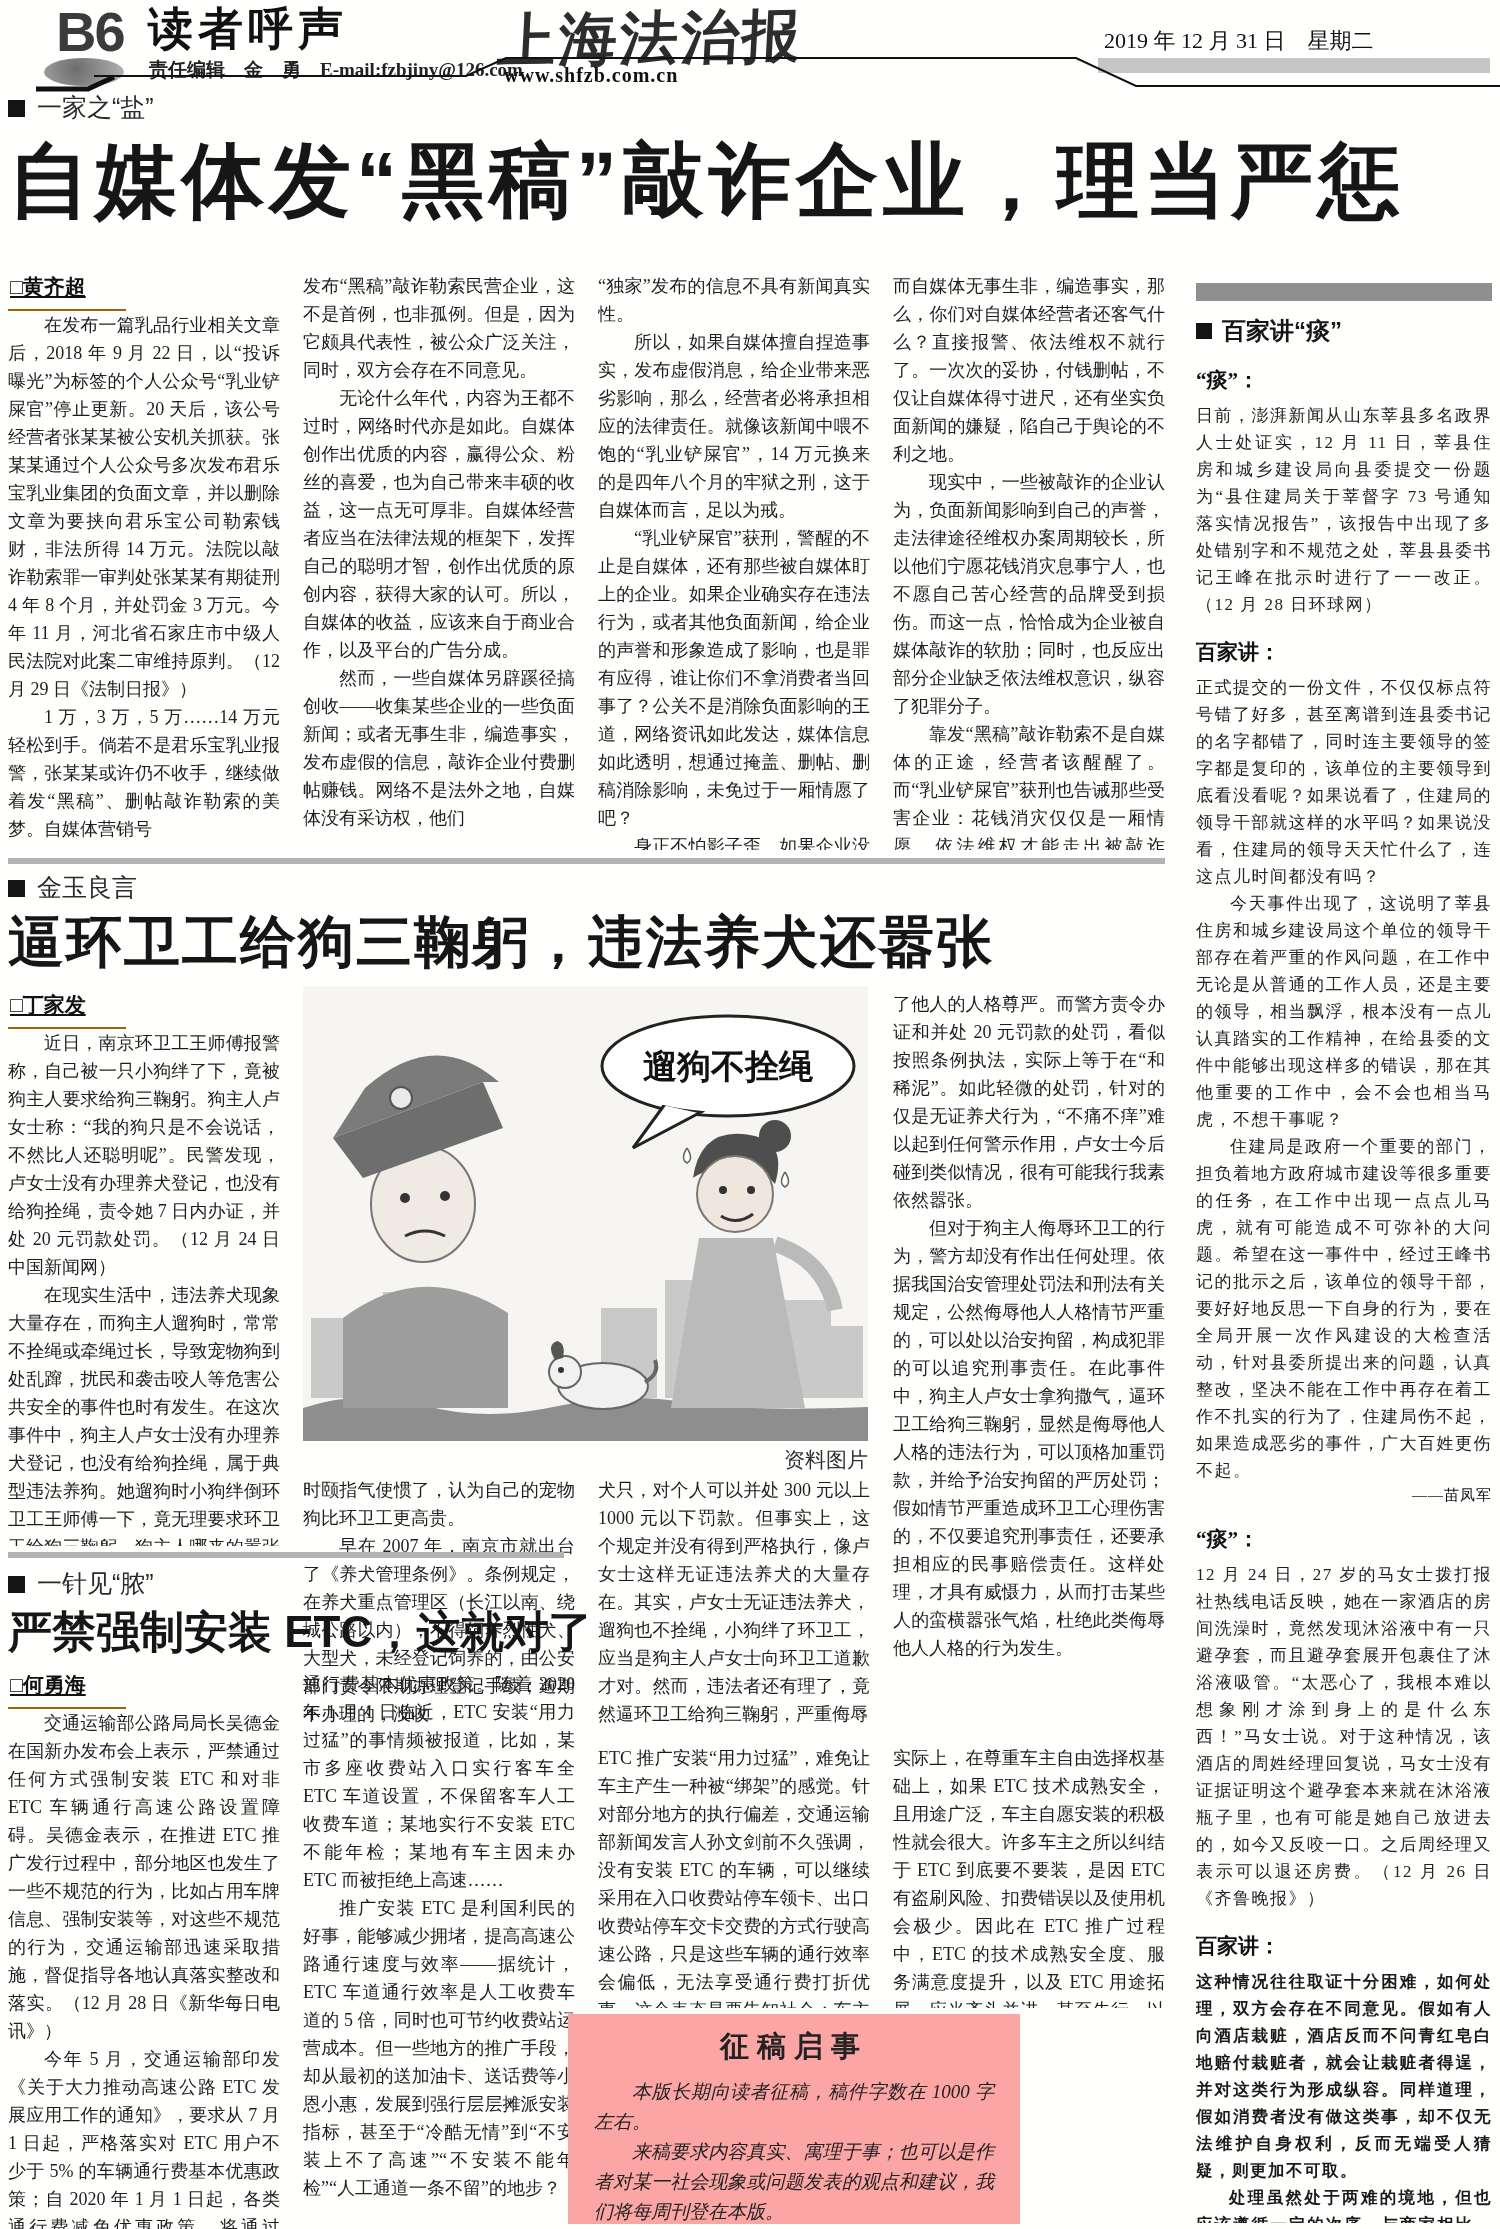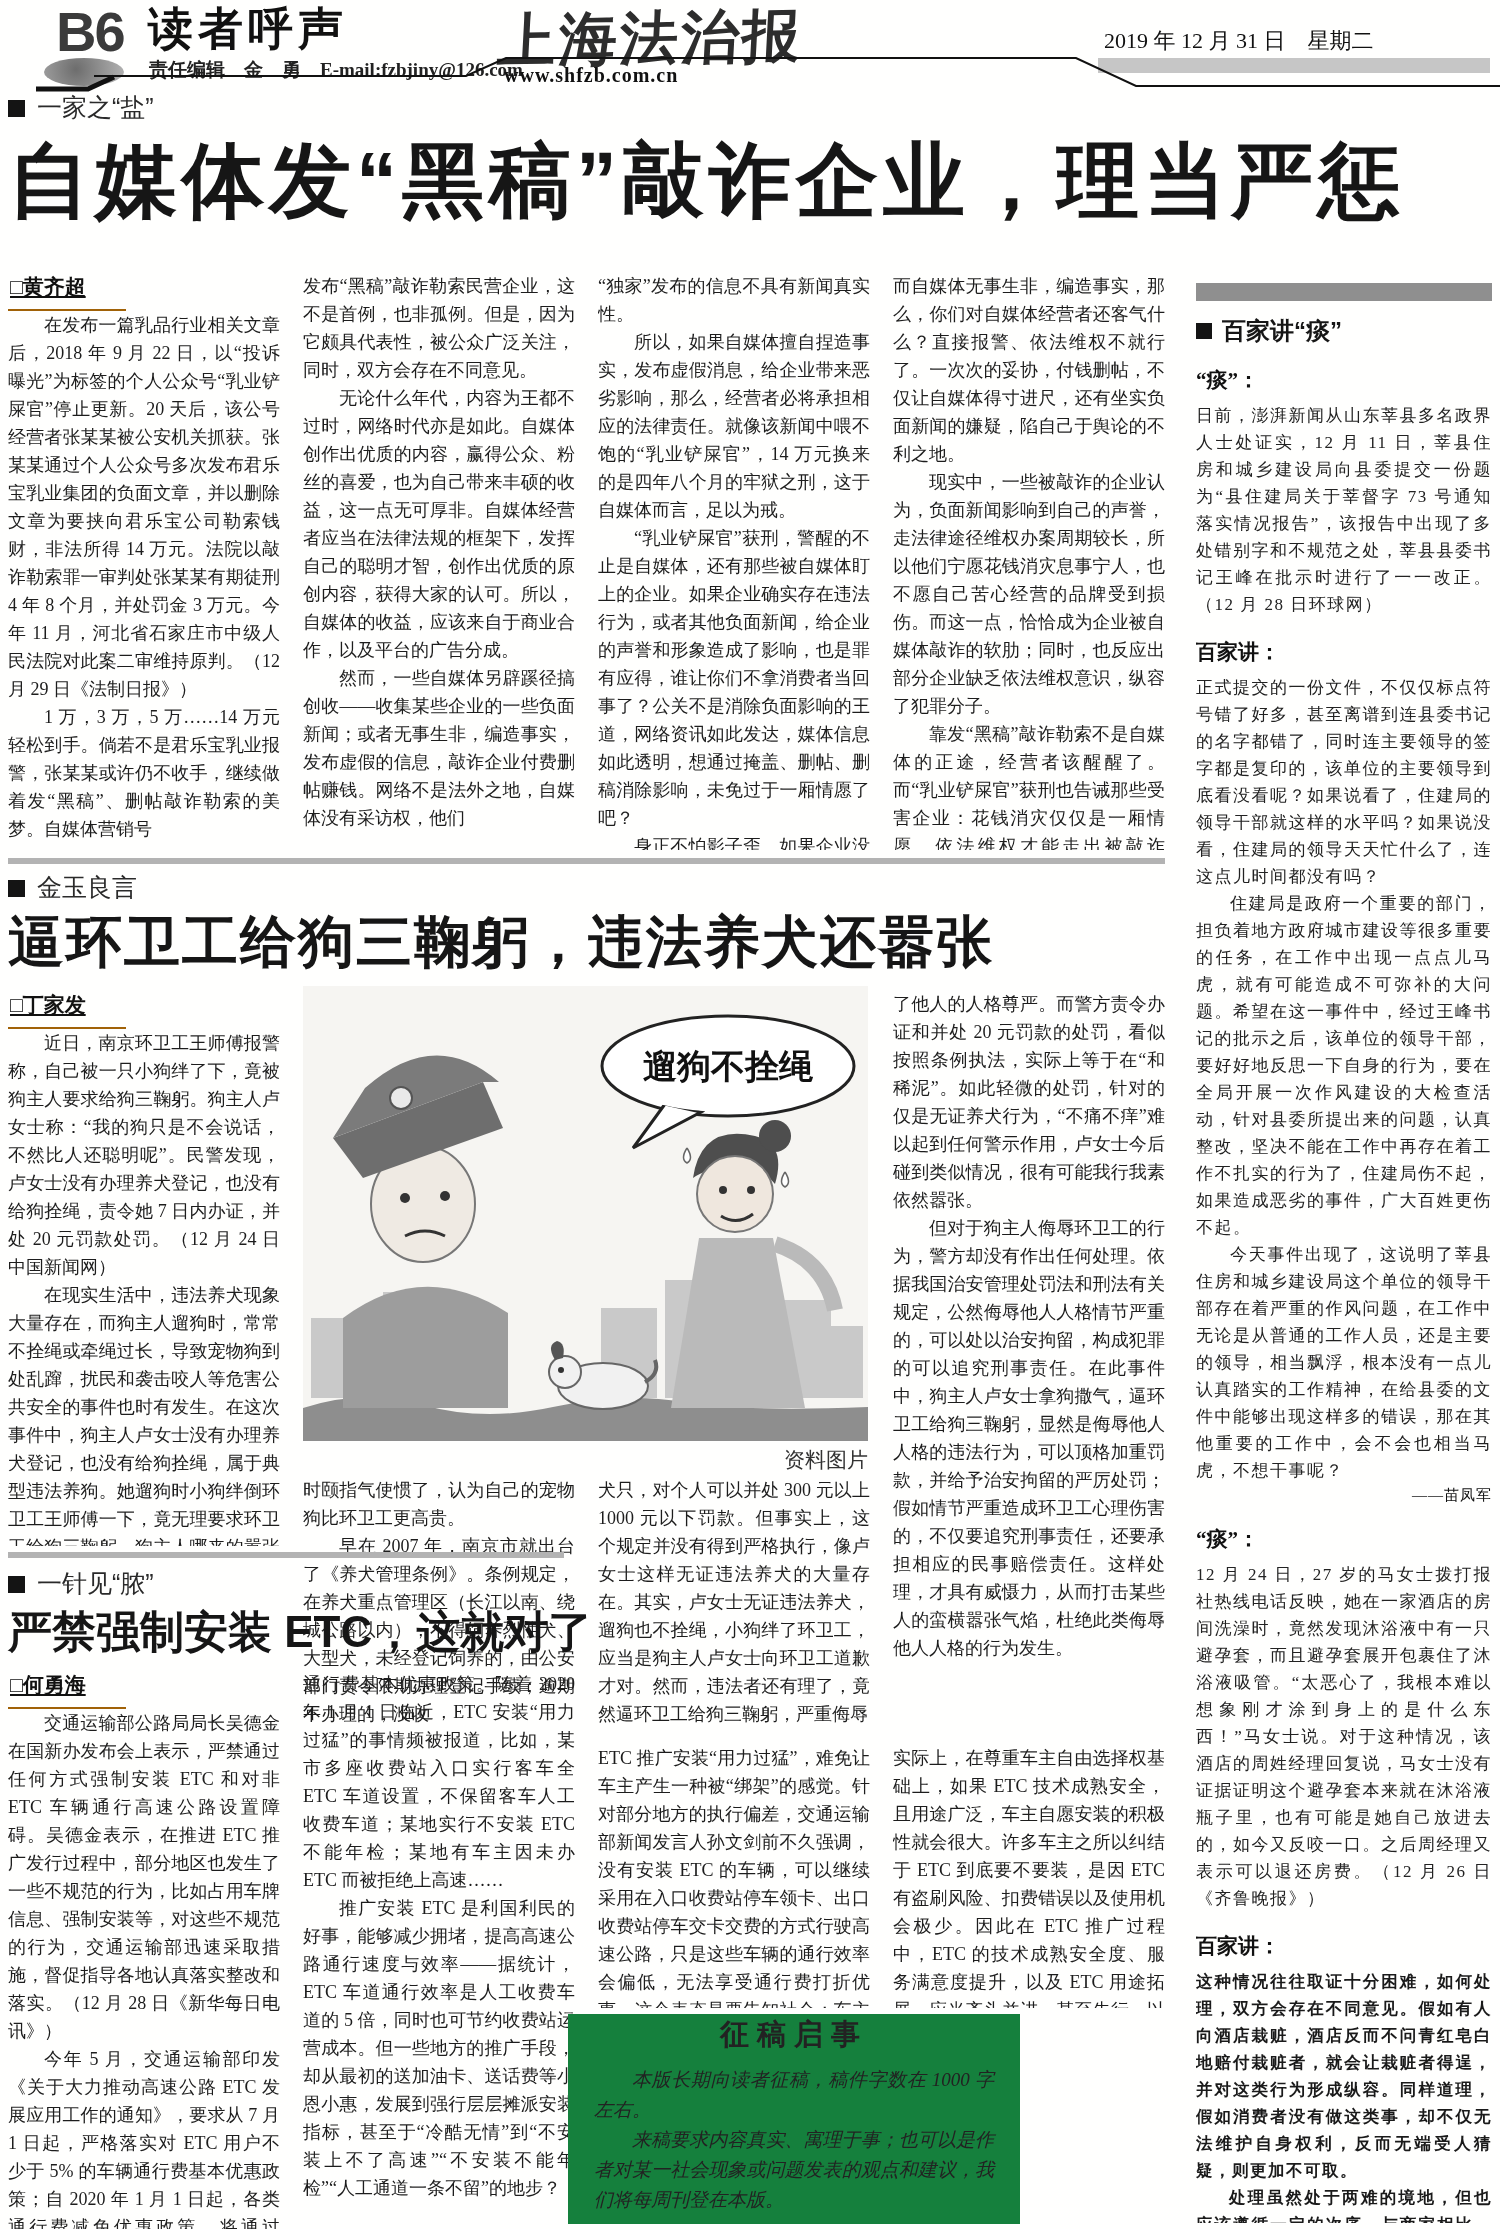--- a/index.html
+++ b/index.html
@@ -31,21 +31,21 @@
   
   #main{position:absolute;left:8px;top:272px;width:1157px;height:1957px;}
   .col{position:absolute;overflow:hidden;font-size:18px;line-height:28px;text-align:justify;color:#1d1d1d;}
   .col p{margin:0;text-indent:2em;}
   .col p.noind{text-indent:0;}
   .byline{display:inline-block;font:700 21px/1 "Liberation Sans","DejaVu Sans",sans-serif;color:#111;
           border-bottom:2px solid #a16207;padding:4px 40px 12px 2px;text-decoration:underline;}
   .divider{position:absolute;height:6px;background:#b3b3b3;}
   .caption{position:absolute;font-size:21px;color:#333;text-align:right;}
   
-  .notice{position:absolute;background:#15803d;padding:0 26px;box-sizing:border-box;}
+  .notice{position:absolute;background:#fca5a5;padding:12px 26px;box-sizing:border-box;}
   .notice .ntitle{text-align:center;font:700 29px/1.4 "Liberation Sans","DejaVu Sans",sans-serif;
                   letter-spacing:8px;color:#222;margin-bottom:10px;}
   .notice p{margin:0;font-style:italic;font-size:19px;line-height:30px;text-indent:2em;text-align:justify;color:#222;}
   
   #sidebar{position:absolute;left:1196px;top:283px;width:296px;height:1940px;overflow:hidden;}
   .sb-bar{width:296px;height:18px;background:#8f8f8f;}
   .sb-head{margin:16px 0 4px 0;font:700 24px/1.2 "Liberation Sans","DejaVu Sans",sans-serif;color:#161616;}
   .sb-head .sq{display:inline-block;width:16px;height:16px;background:#141414;margin-right:10px;}
   .sb-label{font-weight:700;font-size:21px;margin:20px 0 8px 0;color:#111;}
   .sb-text p{margin:0;font-size:17px;line-height:27px;letter-spacing:1.5px;text-align:justify;text-indent:2em;color:#222;}
@@ -241,22 +241,22 @@
     </div>
 
     <div>
       <div class="sb-label">“痰”：</div>
       <div class="sb-text">
           <p class="noind">日前，澎湃新闻从山东莘县多名政界人士处证实，12 月 11 日，莘县住房和城乡建设局向县委提交一份题为“县住建局关于莘督字 73 号通知落实情况报告”，该报告中出现了多处错别字和不规范之处，莘县县委书记王峰在批示时进行了一一改正。（12 月 28 日环球网）</p>
         </div>
       <div class="sb-label">百家讲：</div>
       <div class="sb-text">
           <p class="noind">正式提交的一份文件，不仅仅标点符号错了好多，甚至离谱到连县委书记的名字都错了，同时连主要领导的签字都是复印的，该单位的主要领导到底看没看呢？如果说看了，住建局的领导干部就这样的水平吗？如果说没看，住建局的领导天天忙什么了，连这点儿时间都没有吗？</p>
+          <p>今天事件出现了，这说明了莘县住房和城乡建设局这个单位的领导干部存在着严重的作风问题，在工作中无论是从普通的工作人员，还是主要的领导，相当飘浮，根本没有一点儿认真踏实的工作精神，在给县委的文件中能够出现这样多的错误，那在其他重要的工作中，会不会也相当马虎，不想干事呢？</p>
           <p>住建局是政府一个重要的部门，担负着地方政府城市建设等很多重要的任务，在工作中出现一点点儿马虎，就有可能造成不可弥补的大问题。希望在这一事件中，经过王峰书记的批示之后，该单位的领导干部，要好好地反思一下自身的行为，要在全局开展一次作风建设的大检查活动，针对县委所提出来的问题，认真整改，坚决不能在工作中再存在着工作不扎实的行为了，住建局伤不起，如果造成恶劣的事件，广大百姓更伤不起。</p>
-          <p>今天事件出现了，这说明了莘县住房和城乡建设局这个单位的领导干部存在着严重的作风问题，在工作中无论是从普通的工作人员，还是主要的领导，相当飘浮，根本没有一点儿认真踏实的工作精神，在给县委的文件中能够出现这样多的错误，那在其他重要的工作中，会不会也相当马虎，不想干事呢？</p>
         </div>
       <div class="sb-author">——苗凤军</div>
     </div>
 
     <div>
       <div class="sb-label">“痰”：</div>
       <div class="sb-text">
           <p class="noind">12 月 24 日，27 岁的马女士拨打报社热线电话反映，她在一家酒店的房间洗澡时，竟然发现沐浴液中有一只避孕套，而且避孕套展开包裹住了沐浴液吸管。“太恶心了，我根本难以想象刚才涂到身上的是什么东西！”马女士说。对于这种情况，该酒店的周姓经理回复说，马女士没有证据证明这个避孕套本来就在沐浴液瓶子里，也有可能是她自己放进去的，如今又反咬一口。之后周经理又表示可以退还房费。（12 月 26 日《齐鲁晚报》）</p>
         </div>
       <div class="sb-label">百家讲：</div>

